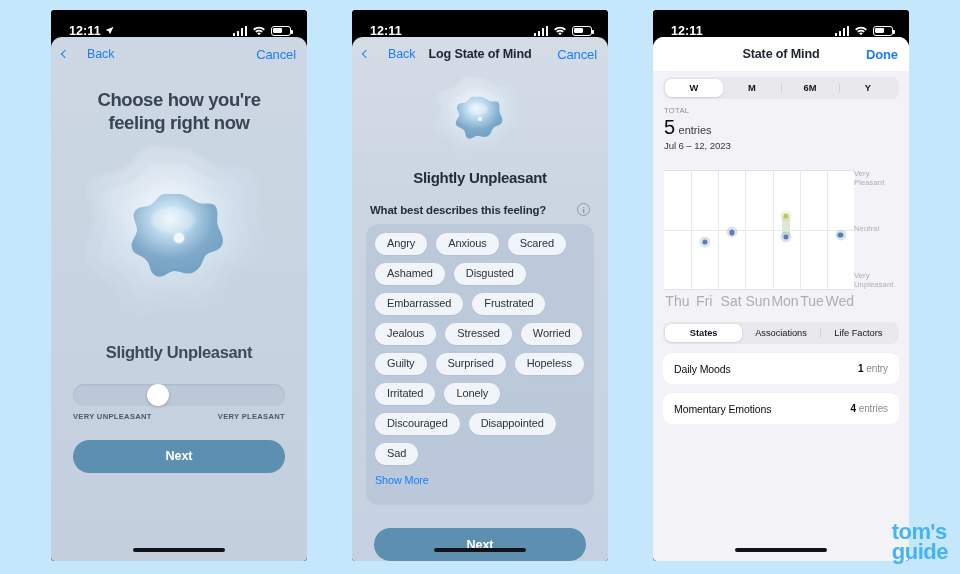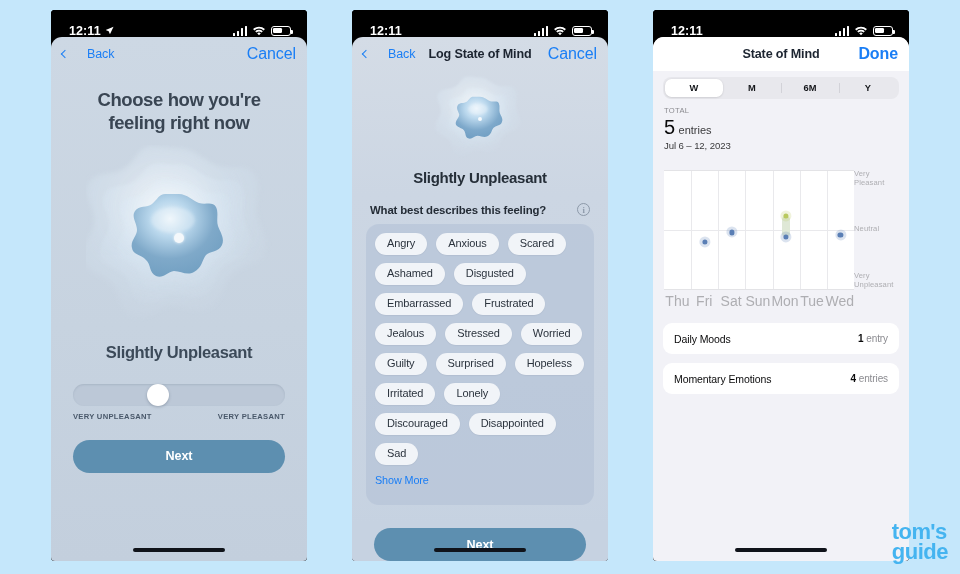--- a/index.html
+++ b/index.html
@@ -111,21 +111,21 @@
   .nav-title {
     position:absolute; left:0; right:0;
     text-align:center;
     font-size:12.6px; font-weight:700;
     color:#1c2430;
     letter-spacing:-.15px;
     pointer-events:none;
   }
   .nav-right {
     margin-left:auto;
-    color:#1a7ef5; font-size:16px;
+    color:#1a7ef5; font-size:13px;
     letter-spacing:-.1px;
   }
   .nav-right.bold { font-weight:700; }
 
   
   #screen1 { background:#ccd7e3; }
   #screen1 .sheet { background: linear-gradient(180deg,#cdd8e4 0%,#c7d3e0 55%,#c3cfdd 100%); }
   .s1-head {
     text-align:center;
     font-size:18.5px; font-weight:700;
@@ -678,20 +678,25 @@
                 <div class="xlab">Thu</div>
                 <div class="xlab">Fri</div>
                 <div class="xlab">Sat</div>
                 <div class="xlab">Sun</div>
                 <div class="xlab">Mon</div>
                 <div class="xlab">Tue</div>
                 <div class="xlab">Wed</div>
               </div>
           </div>
 
+          <div class="tabs" id="tabBar">
+              <div class="tab active">States</div>
+              <div class="tab">Associations</div>
+              <div class="tab">Life Factors</div>
+            </div>
 
           <div id="rowList">
               <div class="list-row">
                 <span>Daily Moods</span>
                 <span class="row-right"><b>1</b><span> entry</span></span>
               </div>
               <div class="list-row">
                 <span>Momentary Emotions</span>
                 <span class="row-right"><b>4</b><span> entries</span></span>
               </div>

